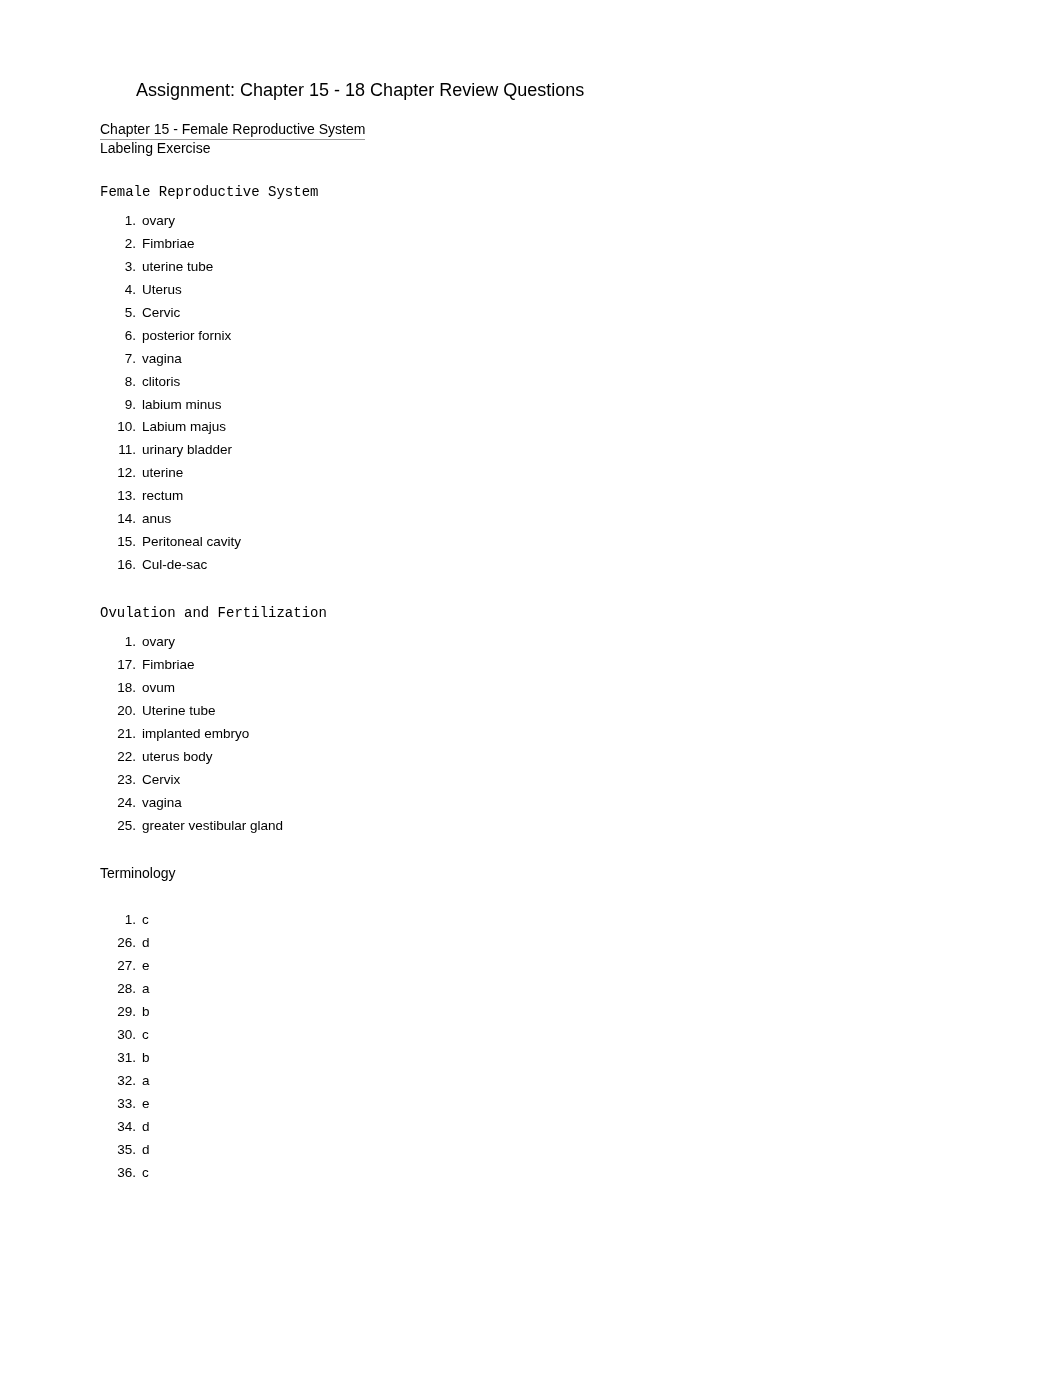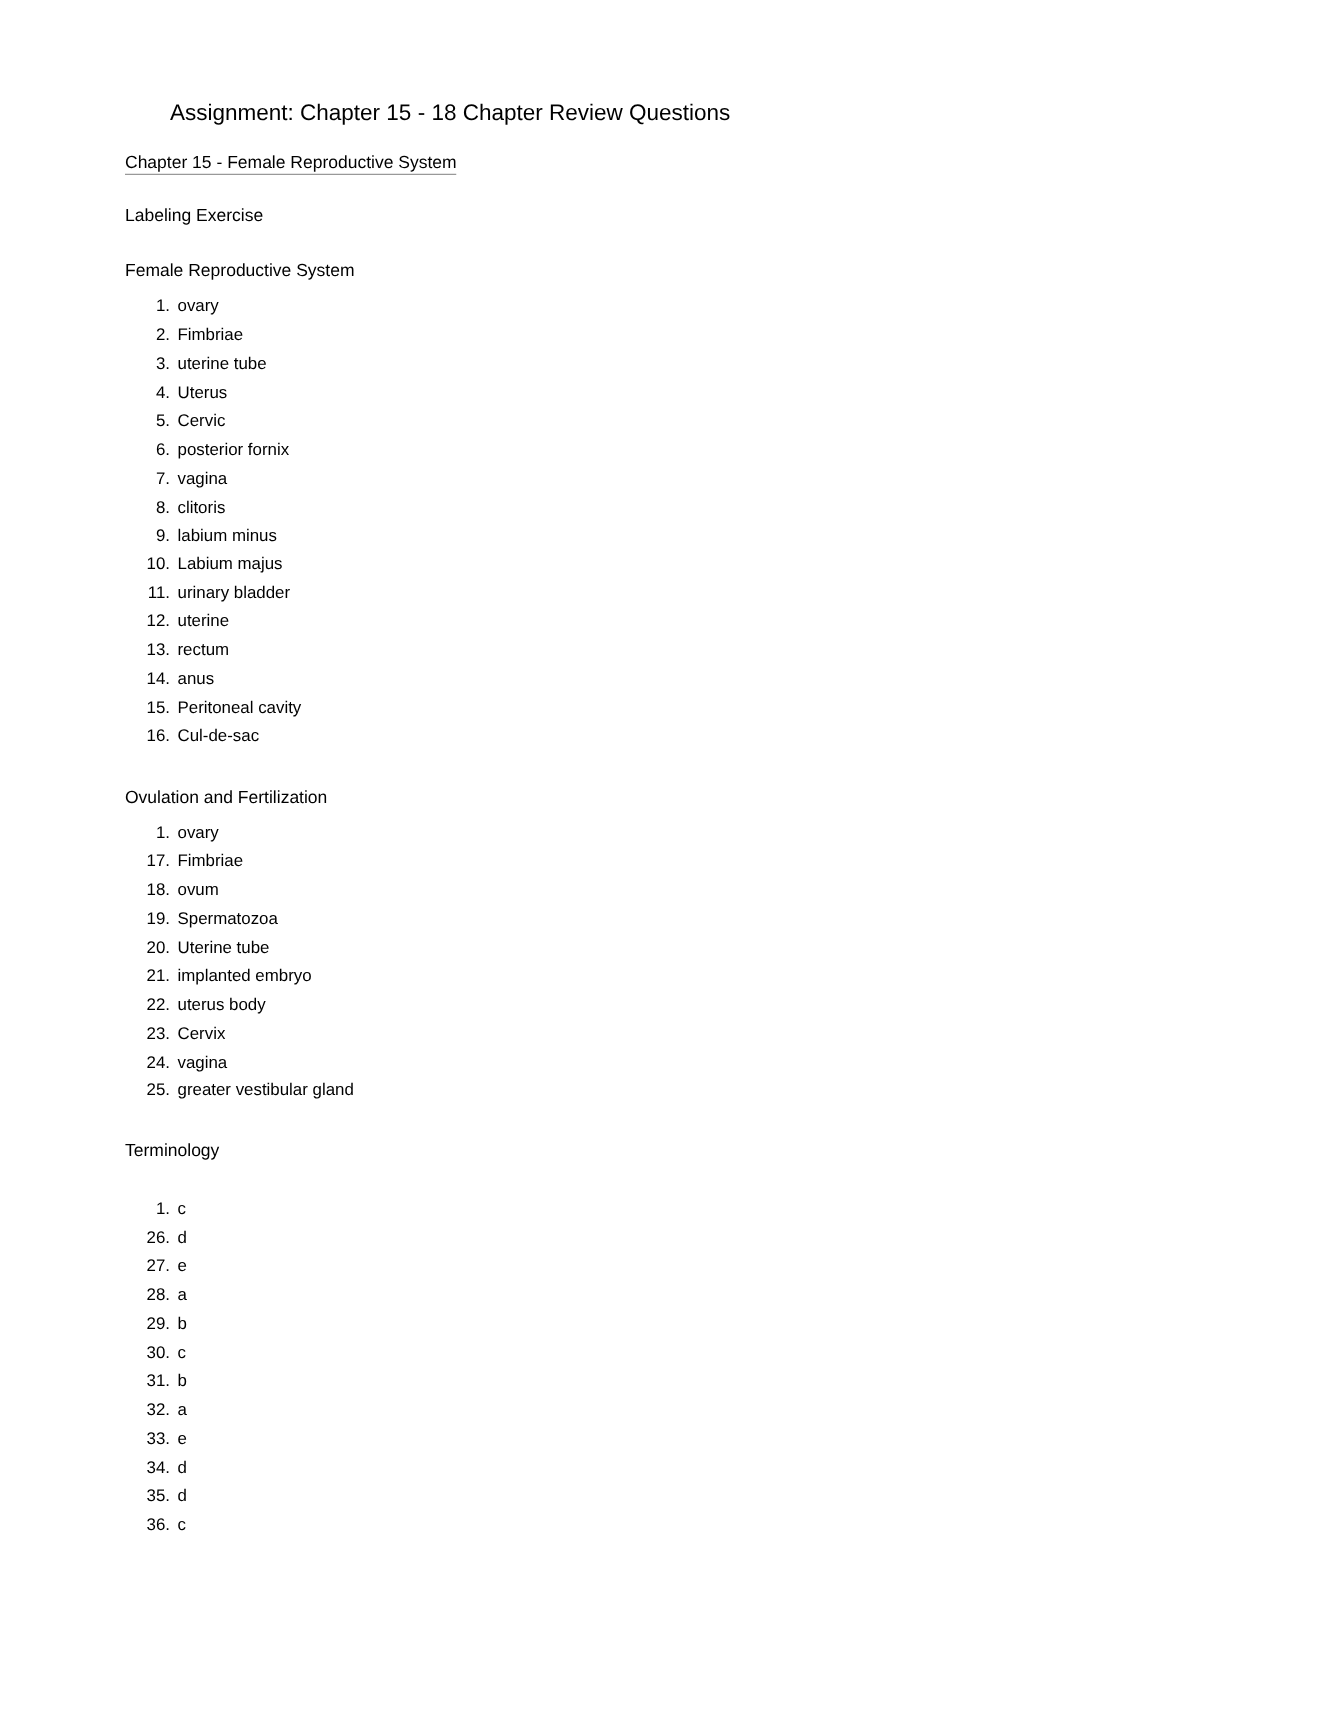--- a/index.html
+++ b/index.html
@@ -20,33 +20,33 @@
 
     .assignment-line {
       margin-bottom: 20px;
       font-size: 18px;
       margin-left: 36px;
     }
 
     .chapter-title {
       display: inline-block;
       font-size: 14px;
-      margin-bottom: 24px;
       border-bottom: 1px solid #999;
       padding-bottom: 2px;
     }
 
     .section-title {
       font-size: 14px;
       margin-bottom: 28px;
     }
 
     .subsection-title {
       font-size: 14px;
       margin-bottom: 10px;
+      font-family: Liberation Mono, monospace;
     }
 
     .list-section {
       margin-bottom: 28px;
     }
 
     ol.content-list {
       list-style: none;
       padding: 0;
       margin: 0;
@@ -169,24 +169,20 @@
       </li>
       <li>
         <span class="num">17.</span>
         <span>Fimbriae</span>
       </li>
       <li>
         <span class="num">18.</span>
         <span>ovum</span>
       </li>
       <li>
-        <span class="num">19.</span>
-        <span>Spermatozoa</span>
-      </li>
-      <li>
         <span class="num">20.</span>
         <span>Uterine tube</span>
       </li>
       <li>
         <span class="num">21.</span>
         <span>implanted embryo</span>
       </li>
       <li>
         <span class="num">22.</span>
         <span>uterus body</span>

